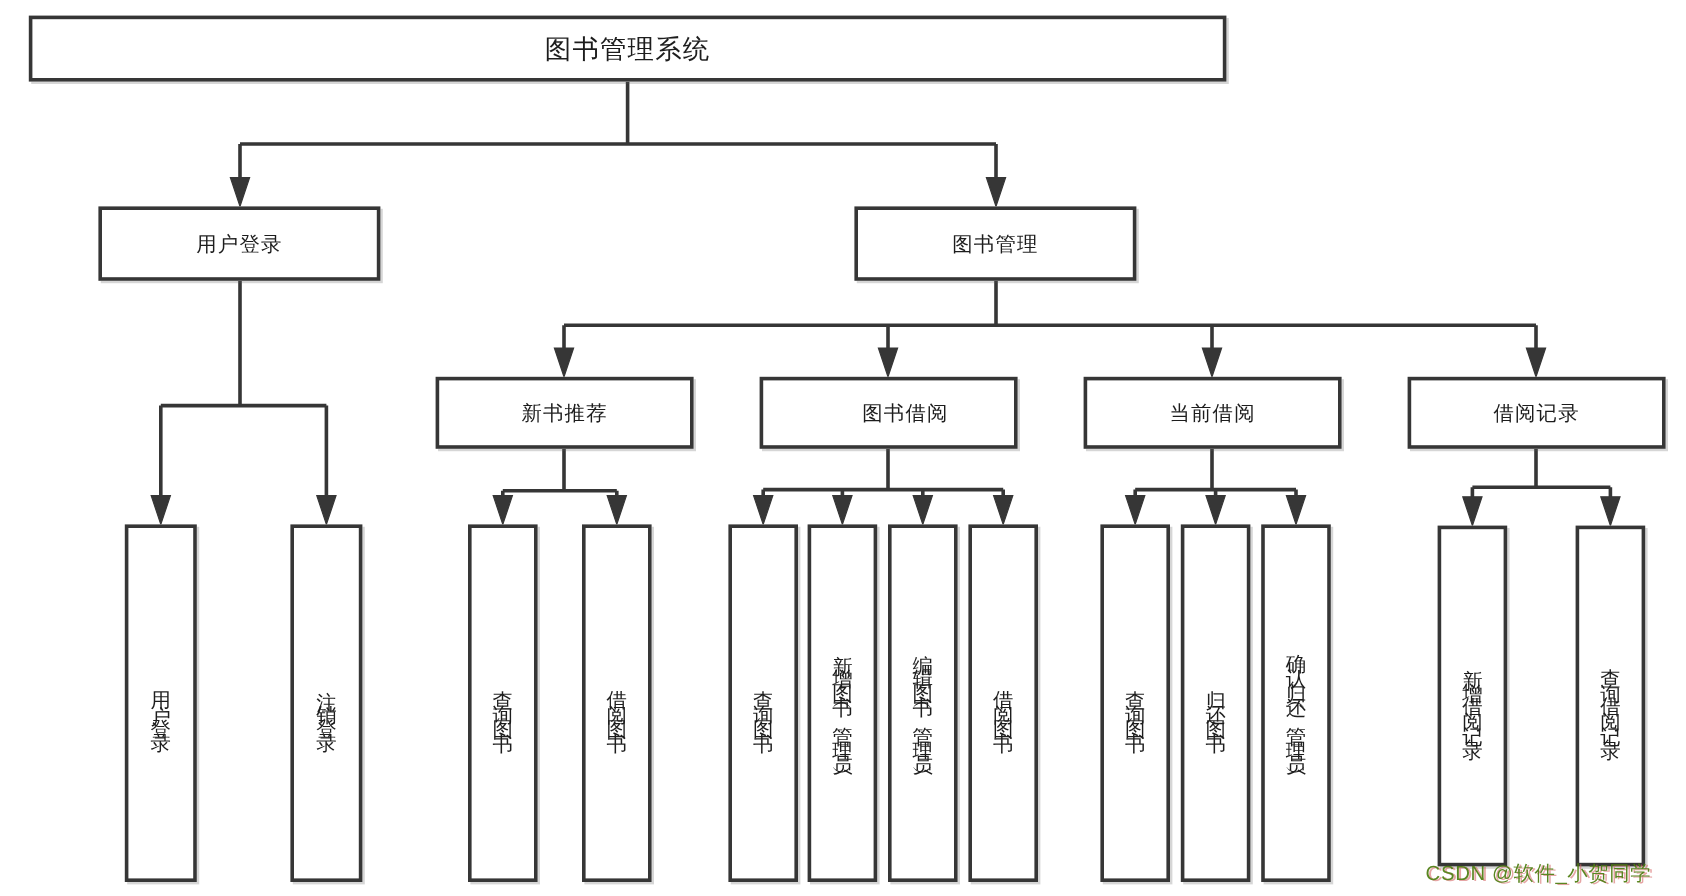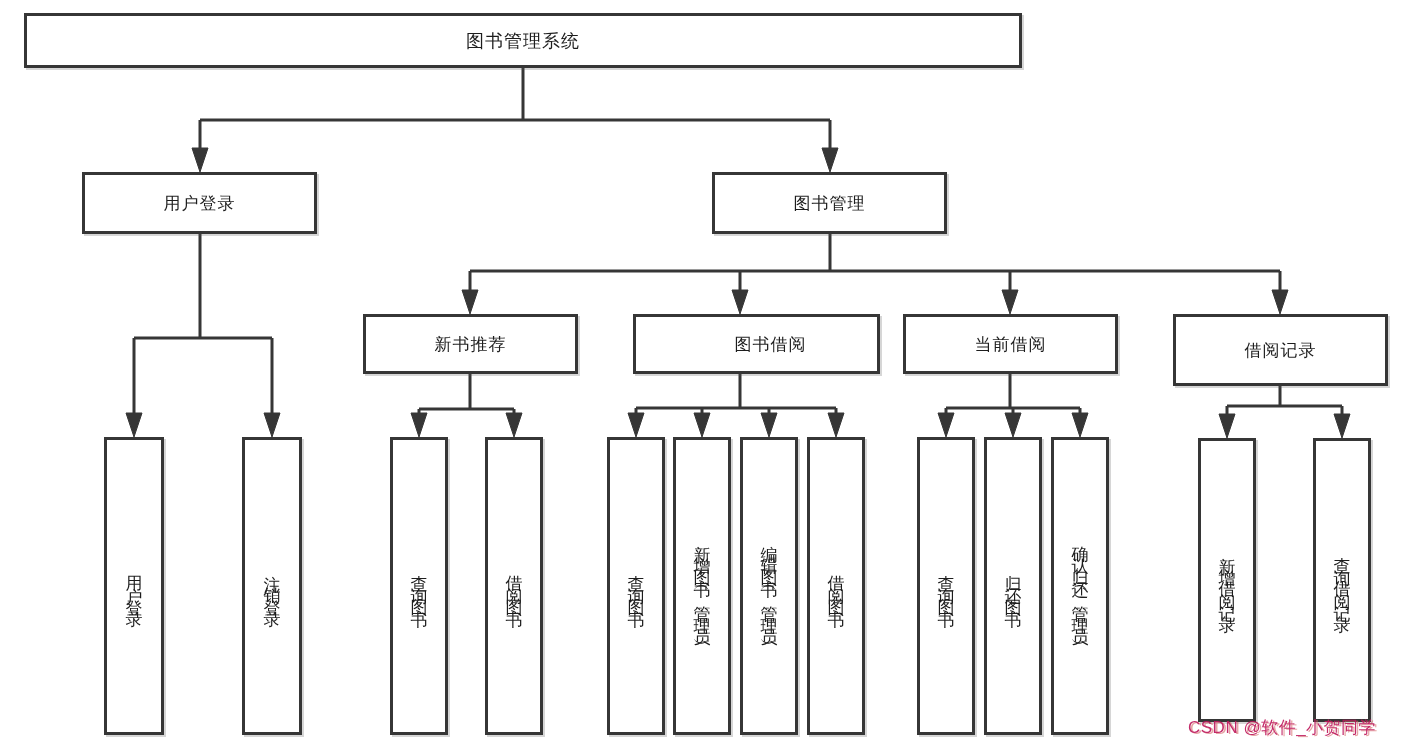--- a/index.html
+++ b/index.html
@@ -36,35 +36,35 @@
     justify-content: center;
     color: #1d1d1d;
     box-shadow: 2px 2px 0 rgba(90,90,90,0.25);
     z-index: 2;
   }
   .hlabel {
     font-size: 17px;
     letter-spacing: 1px;
     white-space: nowrap;
   }
-  .root .hlabel { font-size: 18px; }
+  .root .hlabel { font-size: 22px; }
   .vlabel {
     writing-mode: vertical-rl;
     text-orientation: mixed;
     font-size: 17px;
     letter-spacing: 12px;
     line-height: 1;
     white-space: nowrap;
   }
   .watermark {
     position: absolute;
     left: 1188px;
     top: 716px;
     font-size: 17px;
-    color: #be185d;
+    color: #4d7c0f;
     text-shadow: 2px 1px 0 rgba(214,104,104,0.65);
     letter-spacing: 0.5px;
     white-space: nowrap;
     z-index: 3;
     opacity: 0.92;
     text-align: right;
   }
 </style>
 </head>
 <body>
@@ -114,27 +114,27 @@
   <div class="box" style="left:82px; top:172px; width:235px; height:62px;">
     <span class="hlabel">用户登录</span>
   </div>
   <div class="box" style="left:363px; top:314px; width:215px; height:60px;">
     <span class="hlabel">新书推荐</span>
   </div>
 
   <div class="box" style="left:712px; top:172px; width:235px; height:62px;">
     <span class="hlabel">图书管理</span>
   </div>
-  <div class="box" style="left:633px; top:314px; width:247px; height:60px;padding-left:28px;">
+  <div class="box" style="left:633px; top:314px; width:215px; height:60px;padding-left:28px;">
     <span class="hlabel">图书借阅</span>
   </div>
   <div class="box" style="left:903px; top:314px; width:215px; height:60px;font-family:Liberation Serif, serif;">
     <span class="hlabel">当前借阅</span>
   </div>
-  <div class="box" style="left:1173px; top:314px; width:215px; height:72px;">
+  <div class="box" style="left:1173px; top:314px; width:215px; height:60px;">
     <span class="hlabel">借阅记录</span>
   </div>
 
   <div class="box" style="left:104px; top:437px; width:60px; height:298px;">
     <span class="vlabel">用户登录</span>
   </div>
   <div class="box" style="left:242px; top:437px; width:60px; height:298px;">
     <span class="vlabel">注销登录</span>
   </div>
 

